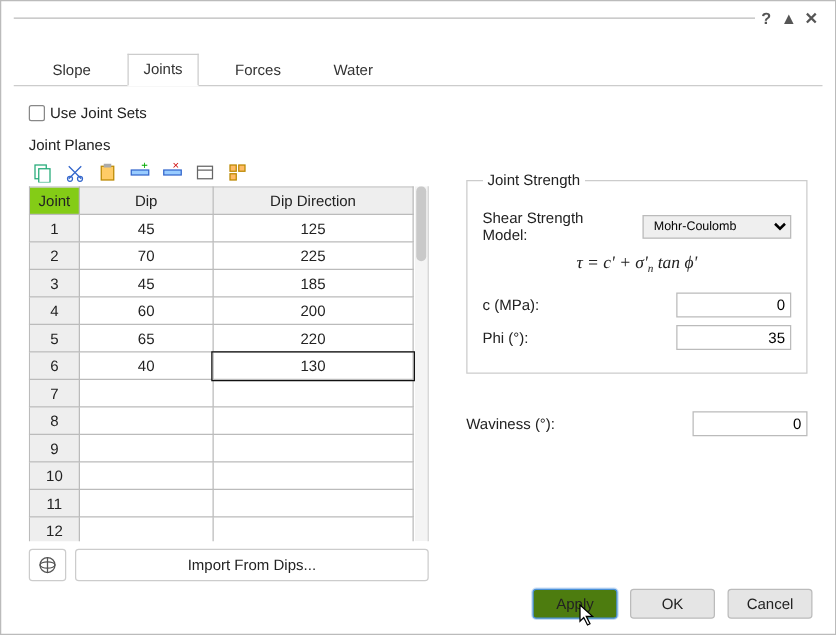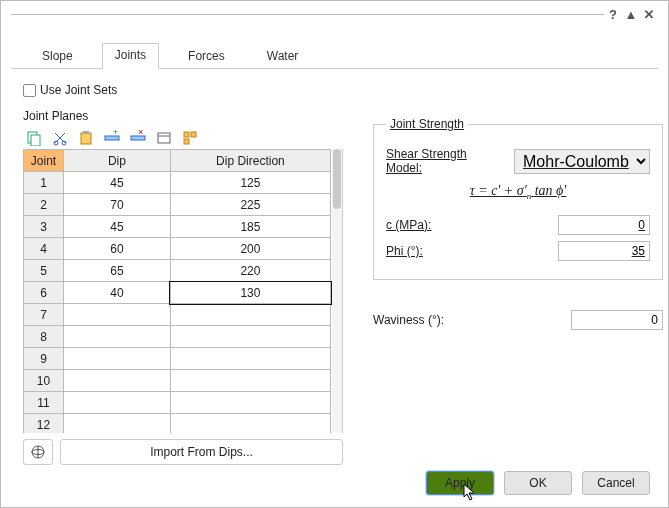--- a/index.html
+++ b/index.html
@@ -104,21 +104,21 @@
     height: 22px;
     text-align: center;
     font-weight: normal;
     background: #fff;
   }
   table.grid th {
     background: #eee;
     font-weight: normal;
     padding: 3px 0;
   }
-  table.grid th.rowhdr { background: #fdba74; width: 36px; }
+  table.grid th.rowhdr { background: #84cc16; width: 36px; }
   table.grid td.rowhdr { background: #eee; width: 36px; }
   table.grid .col-dip { width: 96px; }
   table.grid .col-dir { width: 144px; }
   th.sel-col { background: #e6f0fa; }
   td.sel-row { background: #e6f0fa; }
   td.sel-cell {
     border: 2px solid #111;
     outline: 1px solid #111;
   }
   .scrollbar {
@@ -144,37 +144,36 @@
   .import-row .import-btn {
     flex: 1;
     border: 1px solid #ccc; border-radius: 3px;
     text-align: center;
     line-height: 24px;
     cursor: pointer;
   }
   fieldset.strength {
     border: 1px solid #ccc;
     padding: 10px 12px 12px 12px;
-    margin: 34px 0 20px 0;
-    text-decoration: underline;
+    margin: 54px 0 20px 0;
   }
   fieldset.strength legend { padding: 0 4px; }
   .rowf {
     display: flex;
     align-items: center;
     margin: 6px 0;
     gap: 8px;
   }
   .rowf .lab { flex: 0 0 120px; }
   select.model {
     flex: 1;
     border: 1px solid #bbb;
     padding: 2px 4px;
     font-family: inherit;
-    font-size: 16px;
+    font-size: 10px;
   }
   .formula {
     text-align: center;
     font-family: "Times New Roman", serif;
     font-style: italic;
     font-size: 14px;
     margin: 8px 0 14px 0;
   }
   input.num {
     width: 92px;

